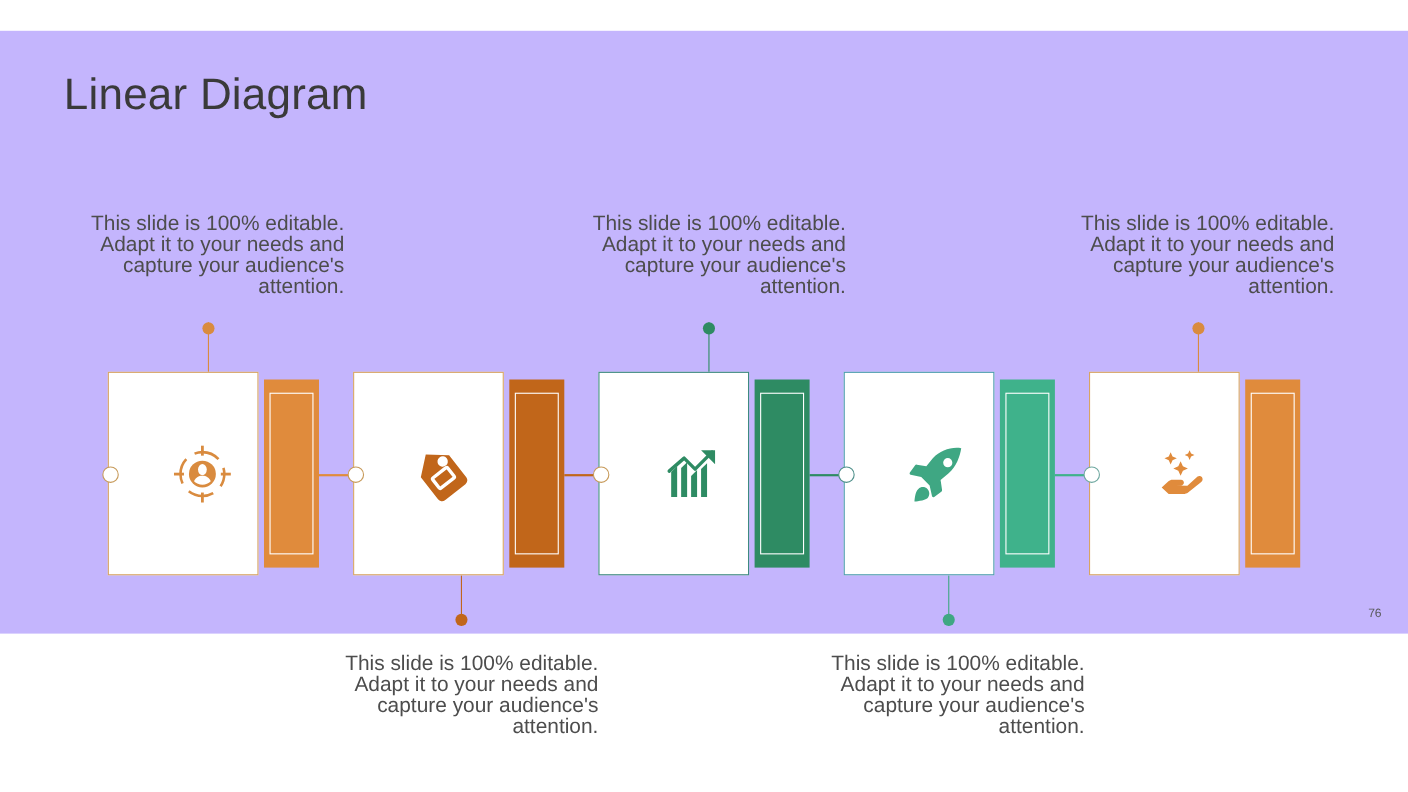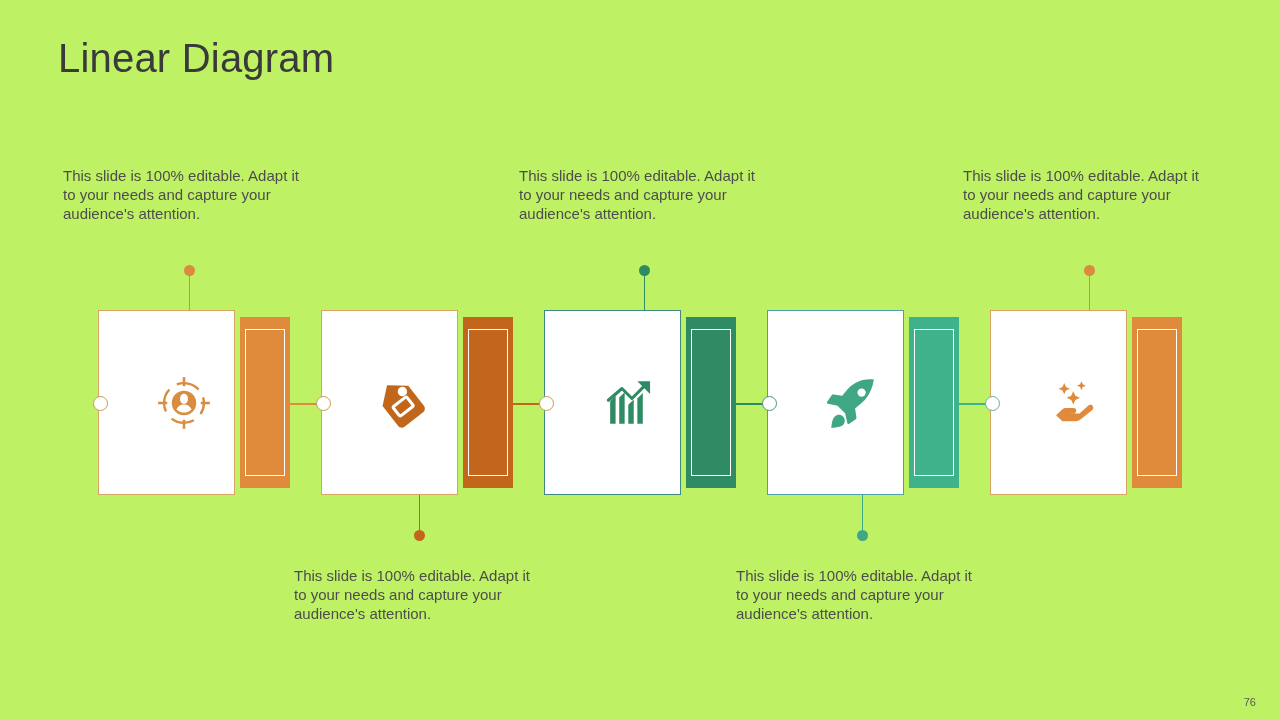--- a/index.html
+++ b/index.html
@@ -8,22 +8,23 @@
     width: 1280px;
     height: 720px;
     background: #ffffff;
     font-family: "Liberation Sans", sans-serif;
     overflow: hidden;
   }
 
   #slide {
     position: relative;
     width: 1280px;
-    height: 720px;
-    background: #bef264;
+    height: 548px;
+    background: #c4b5fd;
+    margin-top: 28px;
   }
 
   
   .slide-title {
     position: absolute;
     left: 58px;
     top: 35px;
     font-size: 40px;
     font-weight: 400;
     color: #3a3a3a;
@@ -38,22 +39,22 @@
     right: 24px;
     bottom: 12px;
     font-size: 11px;
     color: #58585a;
   }
 
   
   .caption {
     position: absolute;
     width: 250px;
-    text-align: left;
-    font-size: 15px;
+    text-align: right;
+    font-size: 19px;
     line-height: 19px;
     color: #4d4d4d;
   }
   .caption-top    { top: 166px; }
   .caption-bottom { top: 566px; }
 
   
   .stem {
     position: absolute;
     width: 11px;

